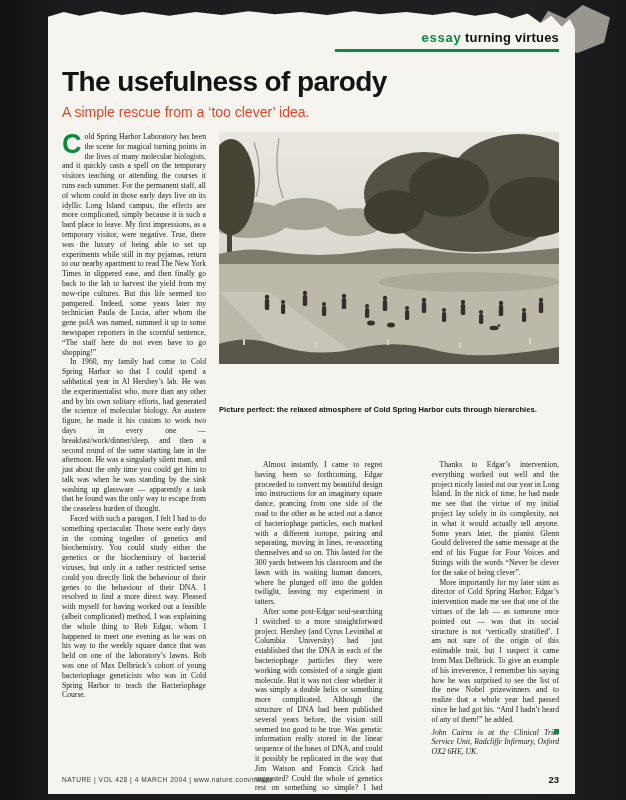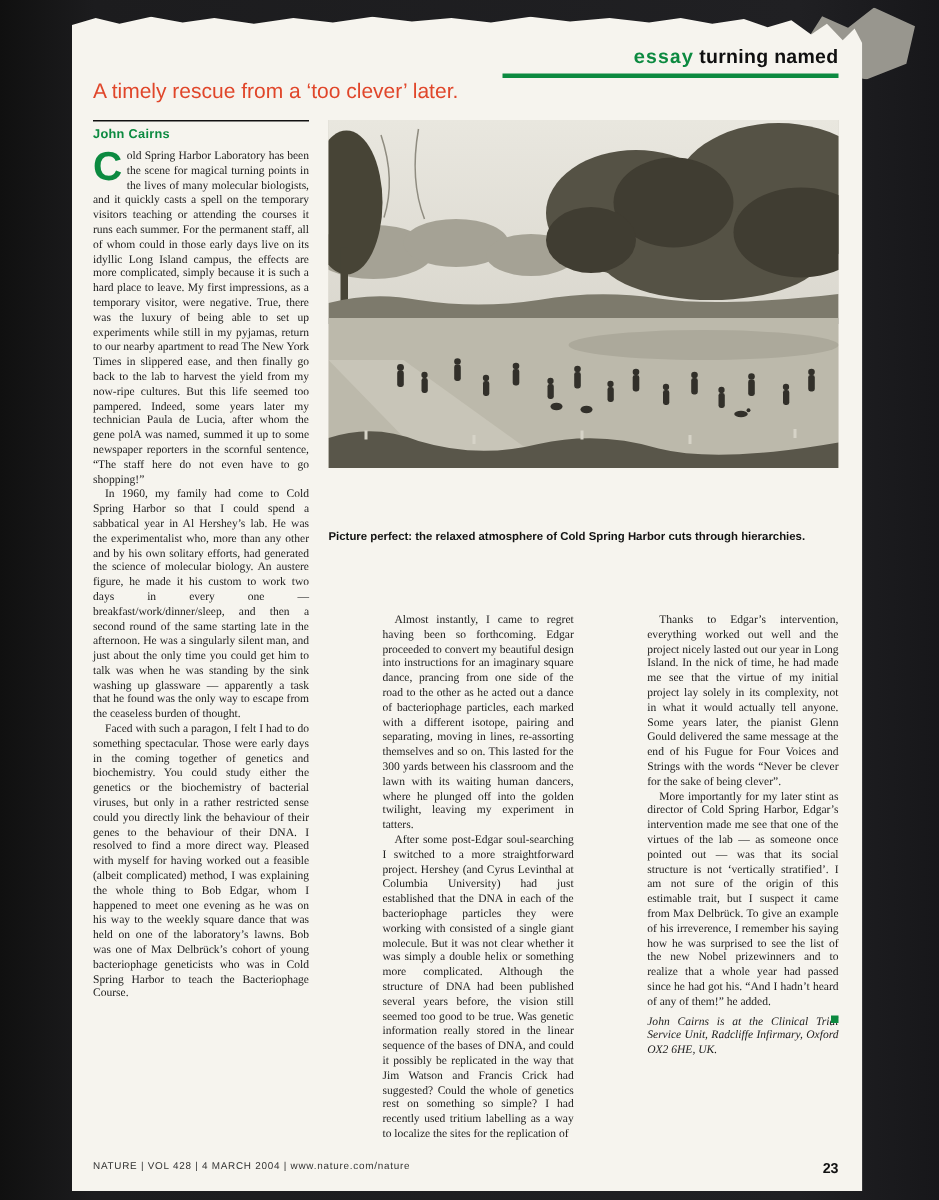--- a/index.html
+++ b/index.html
@@ -40,45 +40,43 @@
   }
   .right { flex:1; min-width:0; display:flex; flex-direction:column;gap:36px; }
   .photo { height:232px; background:#cfccc2; }
   .photo svg { display:block; width:100%; height:100%; }
   .caption { font-weight:700; font-size:7.6px; line-height:9px; margin:5px 0 10px; color:#121212; }
   .two-cols { display:flex; gap:13px; }
   .two-cols .col { flex:1; min-width:0;margin-left:36px; }
   .bio-row { position:relative; margin-top:3px; }
   p.bio { font-style:italic; }
   .end-marker { position:absolute; top:1px; right:0; width:5px; height:5px; background:#0c8a40; }
-  .footer { position:absolute; left:14px; right:16px; bottom:9px; display:flex; justify-content:space-between; align-items:flex-start; }
+  .footer { position:absolute; left:14px; right:16px; bottom:9px; display:flex; justify-content:space-between; align-items:center; }
   .f-left { font-size:6.6px; letter-spacing:.5px; color:#333; }
   .f-page { font-weight:700; font-size:9.5px; color:#111; }
 </style>
 </head>
 <body>
 
 <div class="torn-scrap"></div>
 
 <div class="page">
 
   <div class="kicker">
     <span class="k-green">essay</span>
-    <span class="k-black">turning named</span>
+    <span class="k-black">turning virtues</span>
     <div class="kicker-rule"></div>
   </div>
 
-  <h2 class="subtitle">A timely rescue from a ‘too clever’ later.</h2>
+  <h1 class="title">The usefulness of parody</h1>
+  <h2 class="subtitle">A simple rescue from a ‘too clever’ idea.</h2>
 
   <div class="content">
 
     <div class="col1">
-      <div class="author-block">
-        <div class="author">John Cairns</div>
-      </div>
       <p class="body dropcap">Cold Spring Harbor Laboratory has been the scene for magical turning points in the lives of many molecular biologists, and it quickly casts a spell on the temporary visitors teaching or attending the courses it runs each summer. For the permanent staff, all of whom could in those early days live on its idyllic Long Island campus, the effects are more complicated, simply because it is such a hard place to leave. My first impressions, as a temporary visitor, were negative. True, there was the luxury of being able to set up experiments while still in my pyjamas, return to our nearby apartment to read The New York Times in slippered ease, and then finally go back to the lab to harvest the yield from my now-ripe cultures. But this life seemed too pampered. Indeed, some years later my technician Paula de Lucia, after whom the gene polA was named, summed it up to some newspaper reporters in the scornful sentence, “The staff here do not even have to go shopping!”</p>
       <p class="body indent">In 1960, my family had come to Cold Spring Harbor so that I could spend a sabbatical year in Al Hershey’s lab. He was the experimentalist who, more than any other and by his own solitary efforts, had generated the science of molecular biology. An austere figure, he made it his custom to work two days in every one — breakfast/work/dinner/sleep, and then a second round of the same starting late in the afternoon. He was a singularly silent man, and just about the only time you could get him to talk was when he was standing by the sink washing up glassware — apparently a task that he found was the only way to escape from the ceaseless burden of thought.</p>
       <p class="body indent">Faced with such a paragon, I felt I had to do something spectacular. Those were early days in the coming together of genetics and biochemistry. You could study either the genetics or the biochemistry of bacterial viruses, but only in a rather restricted sense could you directly link the behaviour of their genes to the behaviour of their DNA. I resolved to find a more direct way. Pleased with myself for having worked out a feasible (albeit complicated) method, I was explaining the whole thing to Bob Edgar, whom I happened to meet one evening as he was on his way to the weekly square dance that was held on one of the laboratory’s lawns. Bob was one of Max Delbrück’s cohort of young bacteriophage geneticists who was in Cold Spring Harbor to teach the Bacteriophage Course.</p>
     </div>
 
     <div class="right">
 
       <div class="photo">
         <svg viewBox="0 0 340 232" preserveAspectRatio="none">
           <defs>

